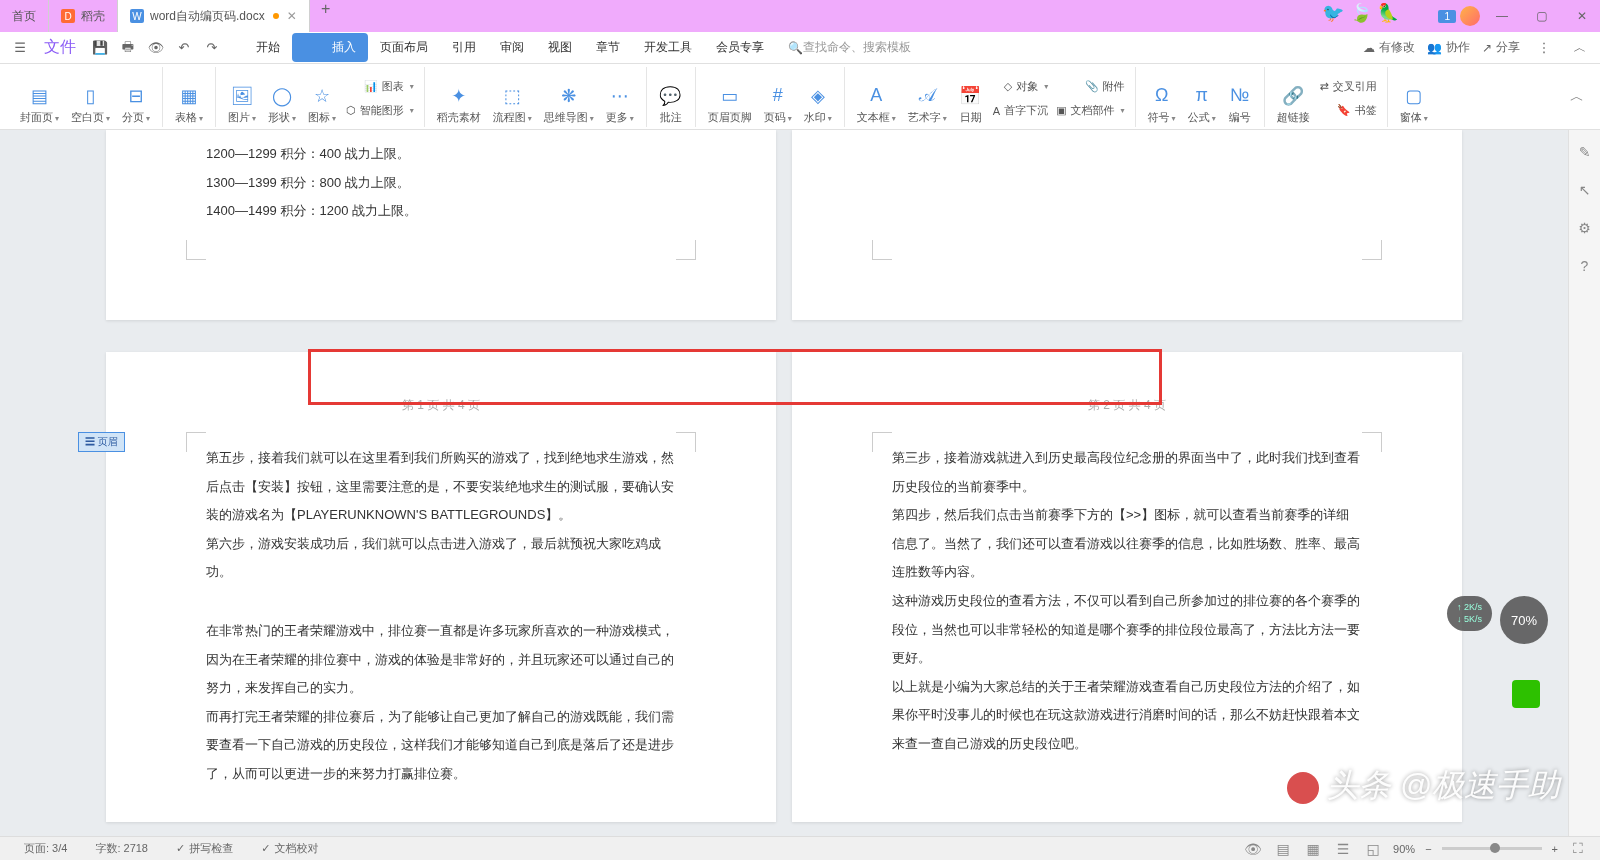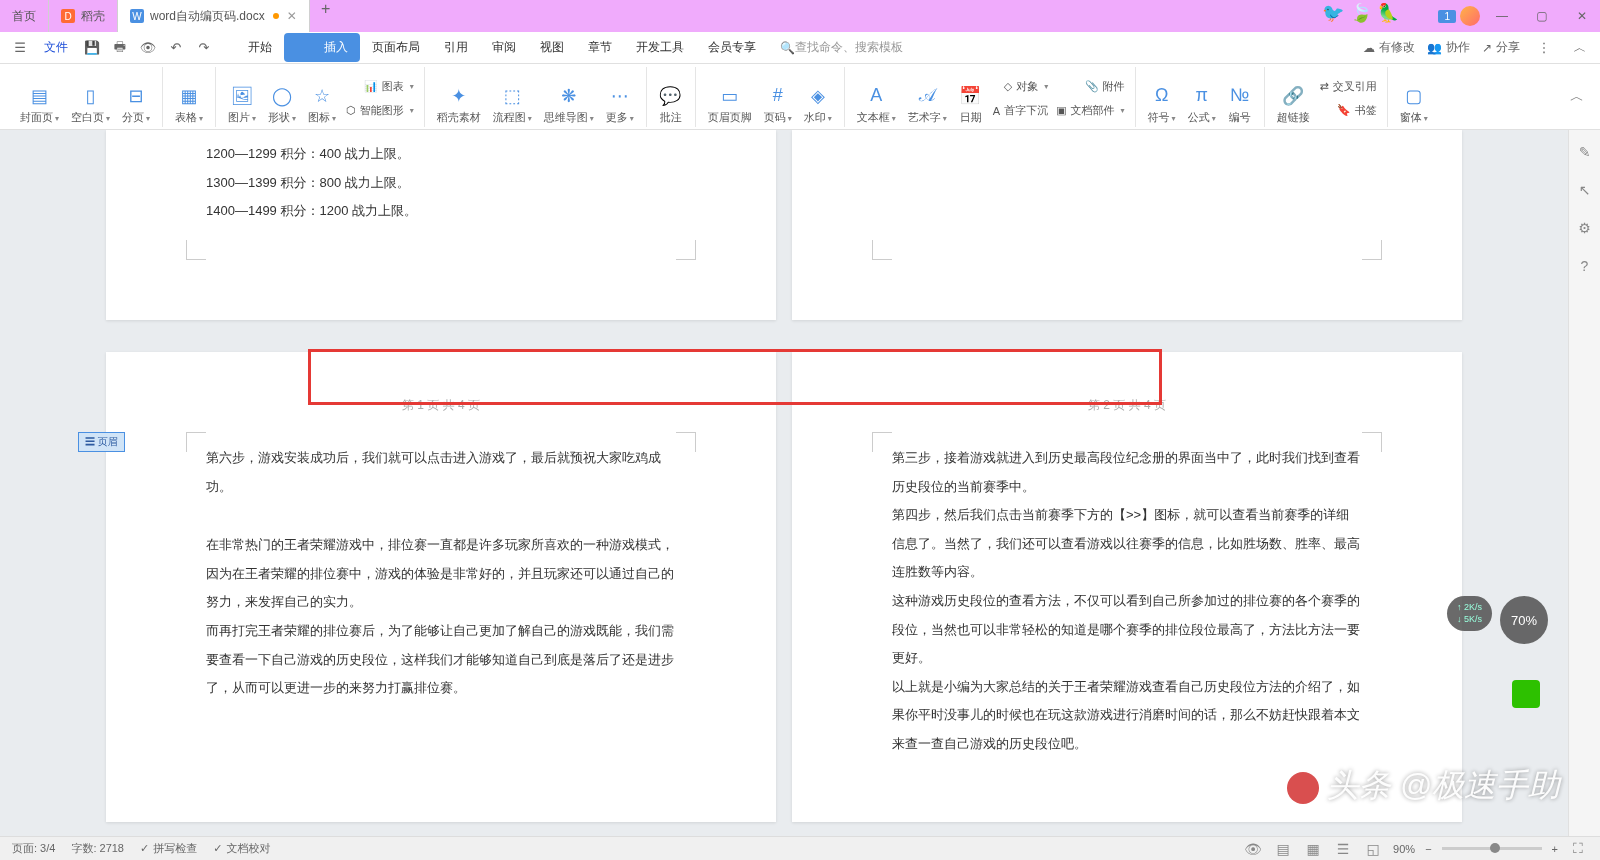--- a/index.html
+++ b/index.html
@@ -18,21 +18,21 @@
 .win-controls { position: absolute; right: 0; display: flex; align-items: center; gap: 4px; }
 .win-btn { width: 36px; height: 32px; display: flex; align-items: center; justify-content: center; color: #666; cursor: pointer; font-size: 12px; }
 .win-badge { background: #4a90e2; color: #fff; padding: 1px 6px; font-size: 10px; border-radius: 2px; }
 .avatar { width: 20px; height: 20px; border-radius: 50%; background: linear-gradient(135deg, #ffb347, #ff6b6b); }
 .decor { position: absolute; right: 200px; top: 2px; font-size: 18px; }
 
 
 .menu-bar { height: 32px; background: #fff; border-bottom: 1px solid #e0e0e0; display: flex; align-items: center; padding: 0 8px; }
 .menu-left { display: flex; align-items: center; gap: 4px; }
 .menu-icon { width: 24px; height: 24px; display: flex; align-items: center; justify-content: center; color: #666; cursor: pointer; font-size: 13px; }
-.menu-file { font-size: 12px; color: #1d4ed8; padding: 0 8px; cursor: pointer; }
+.menu-file { font-size: 16px; color: #8b5cf6; padding: 0 8px; cursor: pointer; }
 .menu-tabs { display: flex; margin-left: 20px; }
 .menu-tab { padding: 6px 12px; font-size: 12px; color: #333; cursor: pointer; }
 .menu-tab.active { background: #4a90e2; color: #fff; border-radius: 4px; padding-left: 40px; }
 .menu-search { margin-left: 12px; display: flex; align-items: center; color: #999; font-size: 12px; }
 .menu-right { margin-left: auto; display: flex; align-items: center; gap: 12px; font-size: 12px; color: #666; }
 .menu-right-item { display: flex; align-items: center; gap: 4px; cursor: pointer; }
 
 
 .ribbon { height: 66px; background: #fff; border-bottom: 1px solid #e0e0e0; display: flex; align-items: center; padding: 0 8px; position: relative; }
 .ribbon-group { display: flex; align-items: flex-end; padding: 0 6px; height: 60px; border-right: 1px solid #e5e5e5; }
@@ -59,21 +59,21 @@
 .corner.bl { border-left: 1px solid #ccc; border-bottom: 1px solid #ccc; }
 .corner.br { border-right: 1px solid #ccc; border-bottom: 1px solid #ccc; }
 .header-tag { position: absolute; left: 78px; top: 420px; background: #d0e4f7; border: 1px solid #4a90e2; padding: 2px 6px; font-size: 10px; color: #2c5aa0; }
 
 
 .right-sidebar { position: absolute; right: 0; top: 130px; width: 32px; bottom: 24px; background: #f5f5f5; border-left: 1px solid #e0e0e0; display: flex; flex-direction: column; align-items: center; padding-top: 12px; gap: 18px; }
 .side-icon { width: 20px; height: 20px; color: #888; cursor: pointer; font-size: 14px; display: flex; align-items: center; justify-content: center; }
 
 
 .status-bar { position: absolute; bottom: 0; left: 0; right: 0; height: 24px; background: #f0f0f0; border-top: 1px solid #ddd; display: flex; align-items: center; padding: 0 12px; font-size: 11px; color: #666; }
-.status-item { margin-right: 16px; display: flex; align-items: center; gap: 4px; }
+.status-item { margin-right: 16px; display: flex; align-items: center; gap: 4px; margin-left: 12px; }
 .status-right { margin-left: auto; display: flex; align-items: center; gap: 10px; }
 .zoom-slider { width: 100px; height: 3px; background: #ccc; position: relative; }
 .zoom-thumb { position: absolute; left: 48%; top: -4px; width: 10px; height: 10px; background: #888; border-radius: 50%; }
 
 
 .float-circle { position: absolute; right: 52px; top: 596px; width: 48px; height: 48px; border-radius: 50%; background: rgba(80,80,80,0.85); color: #fff; display: flex; align-items: center; justify-content: center; font-size: 13px; }
 .float-speed { position: absolute; right: 108px; top: 596px; background: rgba(80,80,80,0.85); color: #9fd; font-size: 9px; padding: 6px 10px; border-radius: 20px; line-height: 1.3; }
 .float-wechat { position: absolute; right: 60px; top: 680px; width: 28px; height: 28px; background: #2dc100; border-radius: 4px; }
 .watermark { position: absolute; right: 40px; bottom: 52px; font-size: 32px; color: rgba(255,255,255,0.95); font-weight: 500; font-style: italic; text-shadow: 0 0 4px rgba(0,0,0,0.4); }
 .watermark-icon { display: inline-block; width: 32px; height: 32px; background: #d94f4f; border-radius: 50%; vertical-align: middle; margin-right: 8px; }
@@ -284,20 +284,21 @@
     <div class="page top">
       <span class="corner bl" style="left:80px;bottom:60px"></span>
       <span class="corner br" style="right:80px;bottom:60px"></span>
     </div>
 
     <div class="page bottom">
       <div class="page-header-text">第 1 页  共 4 页</div>
       <span class="corner tl" style="left:80px;top:80px"></span>
       <span class="corner tr" style="right:80px;top:80px"></span>
       <div class="page-content" style="padding-top:30px">
+        <p>第五步，接着我们就可以在这里看到我们所购买的游戏了，找到绝地求生游戏，然后点击【安装】按钮，这里需要注意的是，不要安装绝地求生的测试服，要确认安装的游戏名为【PLAYERUNKNOWN'S BATTLEGROUNDS】。</p>
         <p>第六步，游戏安装成功后，我们就可以点击进入游戏了，最后就预祝大家吃鸡成功。</p>
         <p style="margin-top:30px">在非常热门的王者荣耀游戏中，排位赛一直都是许多玩家所喜欢的一种游戏模式，因为在王者荣耀的排位赛中，游戏的体验是非常好的，并且玩家还可以通过自己的努力，来发挥自己的实力。</p>
         <p>而再打完王者荣耀的排位赛后，为了能够让自己更加了解自己的游戏既能，我们需要查看一下自己游戏的历史段位，这样我们才能够知道自己到底是落后了还是进步了，从而可以更进一步的来努力打赢排位赛。</p>
       </div>
     </div>
     <div class="page bottom">
       <div class="page-header-text">第 2 页  共 4 页</div>
       <span class="corner tl" style="left:80px;top:80px"></span>
       <span class="corner tr" style="right:80px;top:80px"></span>
       <div class="page-content" style="padding-top:30px">

